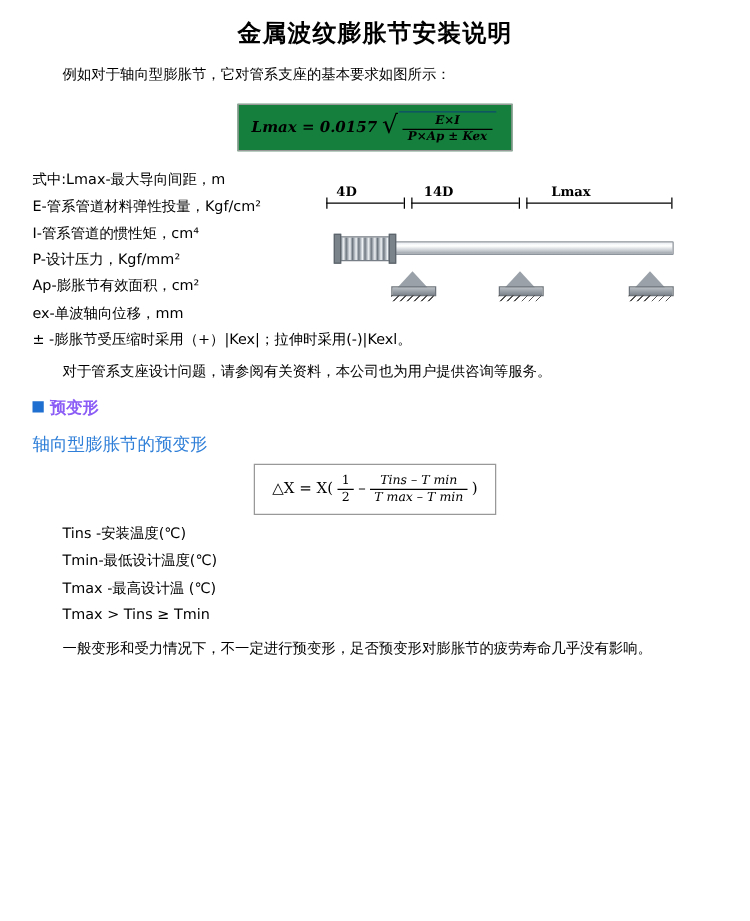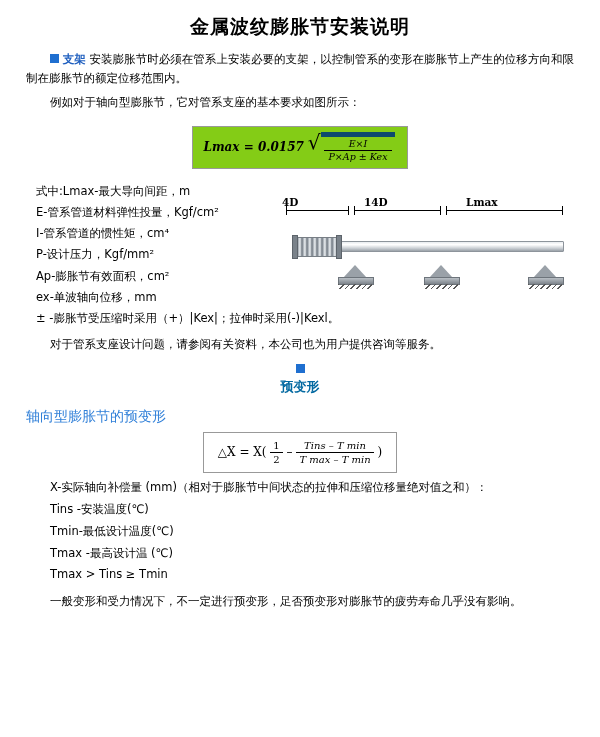--- a/index.html
+++ b/index.html
@@ -16,53 +16,53 @@
     font-weight:bold;
     font-size:19px;
     letter-spacing:1px;
     margin:14px 0 10px 0;
     font-family:"DejaVu Serif","Liberation Serif",serif;
   }
   .body{padding:0 26px;}
   p{margin:0 0 6px 0;font-size:11.5px;line-height:1.62;text-align:justify;}
   .indent{text-indent:24px;}
   .sec-head{
-    color:#0369a1;
+    color:#8b5cf6;
     font-weight:bold;
     font-size:13px;
     margin:10px 0 4px 0;
-    display:flex;align-items:center;gap:5px;flex-direction:column;
+    display:flex;align-items:center;gap:5px;
   }
   .sq{display:inline-block;width:9px;height:9px;background:#1f6fd0;}
   .inline-head{color:#1f5fbf;font-weight:bold;}
   .sub-head{
     color:#2f7fd8;
     font-weight:normal;
     font-size:14px;
     margin:12px 0 6px 0;
   }
   .formula-box{
     margin:8px auto 10px auto;
     border:1px solid #999;
     display:inline-block;
     padding:5px 12px 5px 10px;
     font-size:12px;
-    background:#84cc16;
+    background:#15803d;
   }
   .fbox-wrap{text-align:center;}
   .frac{display:inline-block;vertical-align:middle;text-align:center;font-size:9.5px;line-height:1.25;}
   .frac .num{border-bottom:1px solid #000;padding:0 4px;display:block;}
   .frac .den{padding:0 4px;display:block;}
   .sqrt{display:inline-flex;align-items:stretch;vertical-align:middle;}
   .sqrt .radical{font-size:20px;line-height:1;padding-right:1px;}
-  .sqrt .under{border-top:5px solid #0c4a6e;padding:1px 3px 0 3px;}
+  .sqrt .under{border-top:1px solid #0c4a6e;padding:1px 3px 0 3px;font-weight:bold;}
   .italic{font-style:italic;font-family:"DejaVu Serif","Liberation Serif",serif;}
   .defs{font-size:11.5px;line-height:1.85;margin:2px 0 0 0;}
   .defs div{white-space:nowrap;}
-  .two-col{display:flex;align-items:flex-start;gap:16px;margin-left:10px;}
+  .two-col{display:flex;align-items:flex-start;gap:1px;}
   .left-col{width:228px;flex:0 0 228px;}
   .right-col{flex:1;padding-top:18px;}
   .diagram{position:relative;width:300px;height:104px;margin-left:-4px;}
   .dimbar{position:relative;height:16px;font-size:10.5px;font-weight:bold;font-family:"DejaVu Serif","Liberation Serif",serif;}
   .dimlabel{position:absolute;top:-1px;}
   .dimline{position:absolute;top:13px;height:1px;background:#000;}
   .tick{position:absolute;top:9px;width:1px;height:9px;background:#000;}
   .pipe-area{position:relative;height:70px;margin-top:2px;}
   .pipe{
     position:absolute;left:18px;top:26px;width:268px;height:9px;
@@ -106,25 +106,20 @@
 </style>
 </head>
 <body>
 
 <div class="page">
 
   <div class="title">金属波纹膨胀节安装说明</div>
 
   <div class="body">
 
-    <p class="indent">
-      <span class="sq"></span>
-      <span class="inline-head">支架</span>
-      <span>安装膨胀节时必须在管系上安装必要的支架，以控制管系的变形在膨胀节上产生的位移方向和限制在膨胀节的额定位移范围内。</span>
-    </p>
 
     <p class="indent">例如对于轴向型膨胀节，它对管系支座的基本要求如图所示：</p>
 
     <div class="fbox-wrap">
       <span class="formula-box">
         <b class="italic">Lmax = 0.0157</b>
         <span class="sqrt">
           <span class="radical">√</span>
           <span class="under">
             <span class="frac italic">
@@ -144,21 +139,21 @@
         <div>P-设计压力，Kgf/mm²</div>
         <div>Ap-膨胀节有效面积，cm²</div>
         <div>ex-单波轴向位移，mm</div>
         <div>± -膨胀节受压缩时采用（+）|Kex|；拉伸时采用(-)|Kexl。</div>
       </div>
 
       <div class="right-col">
         <div class="diagram">
 
           <div class="dimbar">
-            <span class="dimlabel" style="left:6px;">4D</span>
+            <span class="dimlabel" style="left:18px;">4D</span>
             <span class="dimlabel" style="left:88px;">14D</span>
             <span class="dimlabel" style="left:190px;">Lmax</span>
             <span class="dimline" style="left:10px;width:62px;"></span>
             <span class="dimline" style="left:78px;width:86px;"></span>
             <span class="dimline" style="left:170px;width:116px;"></span>
             <span class="tick" style="left:10px;"></span>
             <span class="tick" style="left:72px;"></span>
             <span class="tick" style="left:78px;"></span>
             <span class="tick" style="left:164px;"></span>
             <span class="tick" style="left:170px;"></span>
@@ -211,21 +206,20 @@
         <span class="fr2 italic">
           <span class="n">Tins – T min</span>
           <span class="d">T max – T min</span>
         </span>
         <span>)</span>
       </span>
     </div>
 
 
     <div class="list">
-      <div>X-实际轴向补偿量 (mm)（相对于膨胀节中间状态的拉伸和压缩位移量绝对值之和）：</div>
       <div>Tins -安装温度(℃)</div>
       <div>Tmin-最低设计温度(℃)</div>
       <div>Tmax -最高设计温 (℃)</div>
       <div>Tmax &gt; Tins ≥ Tmin</div>
     </div>
 
     <p class="note pad-left">一般变形和受力情况下，不一定进行预变形，足否预变形对膨胀节的疲劳寿命几乎没有影响。</p>
 
   </div>
 </div>

